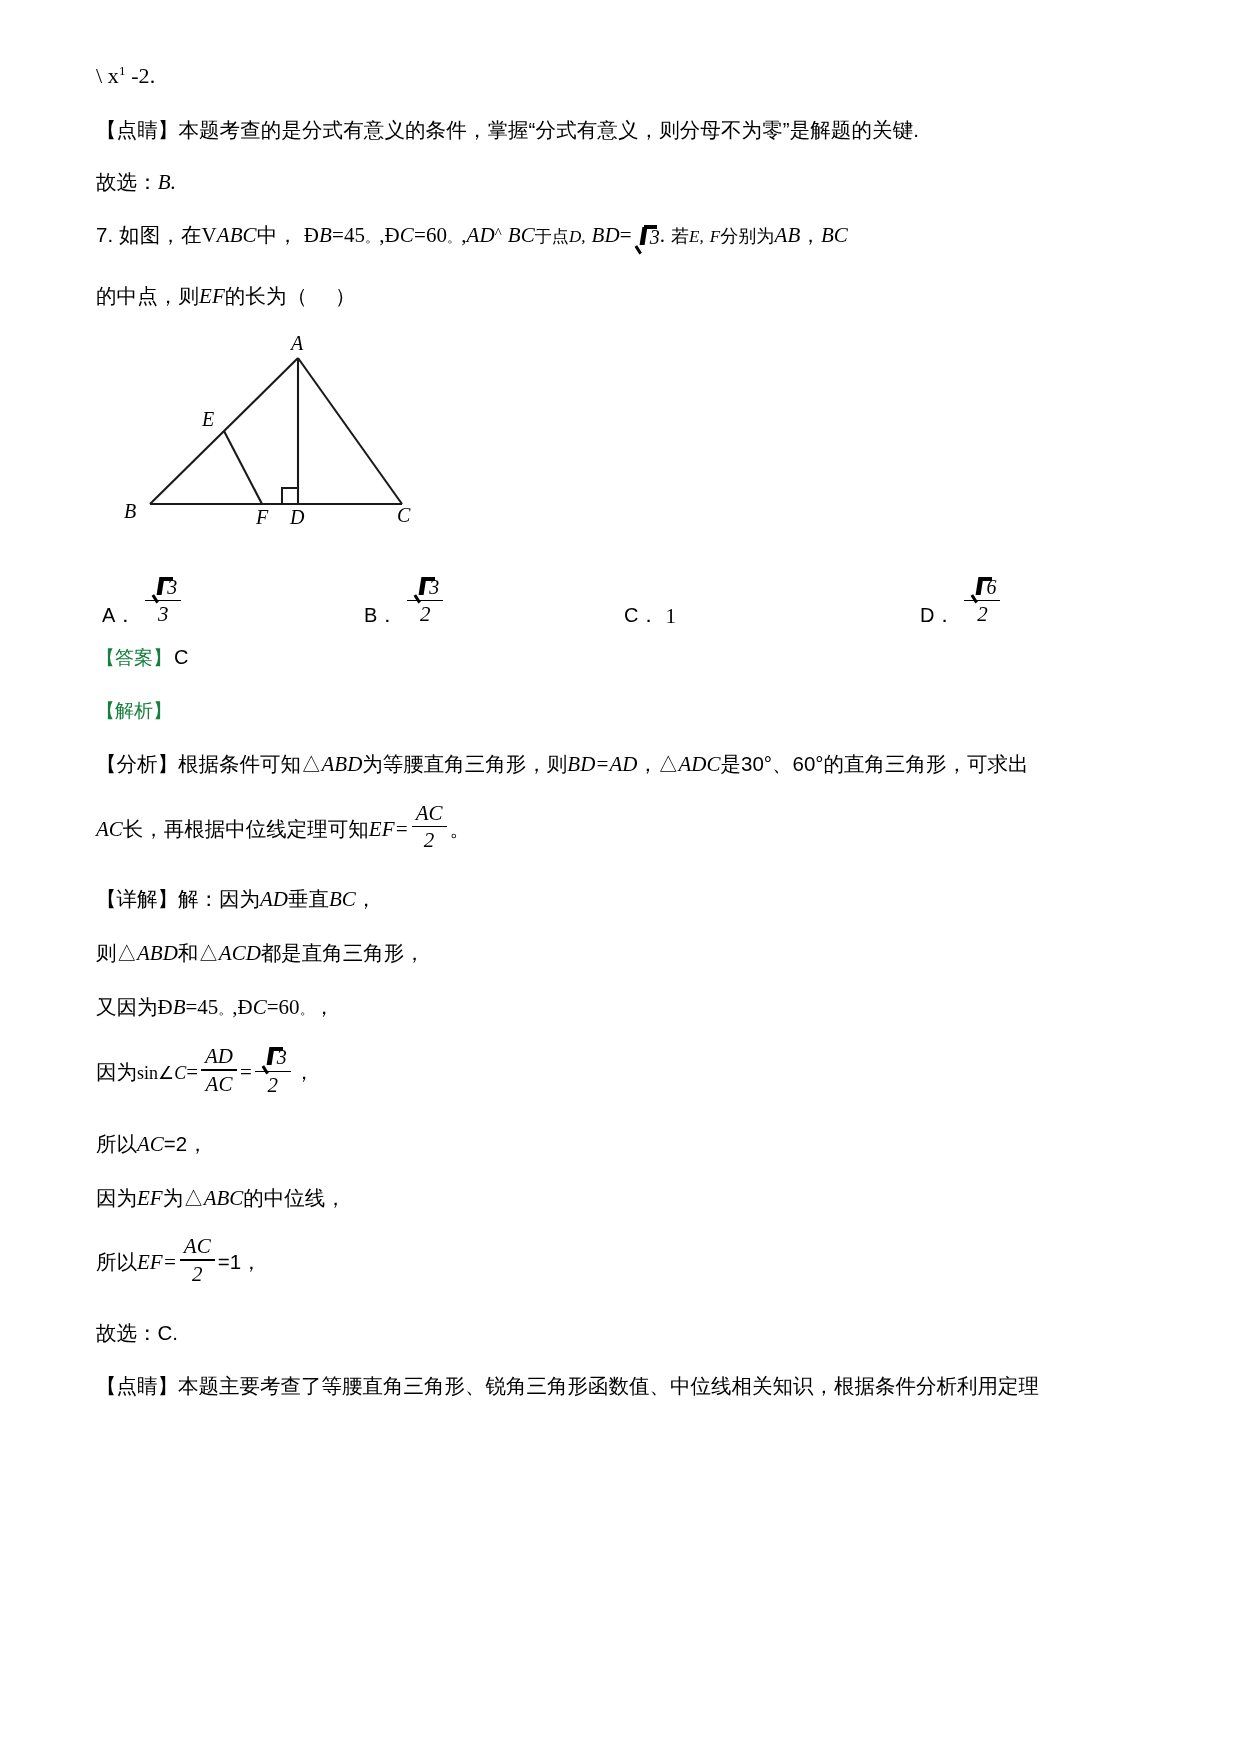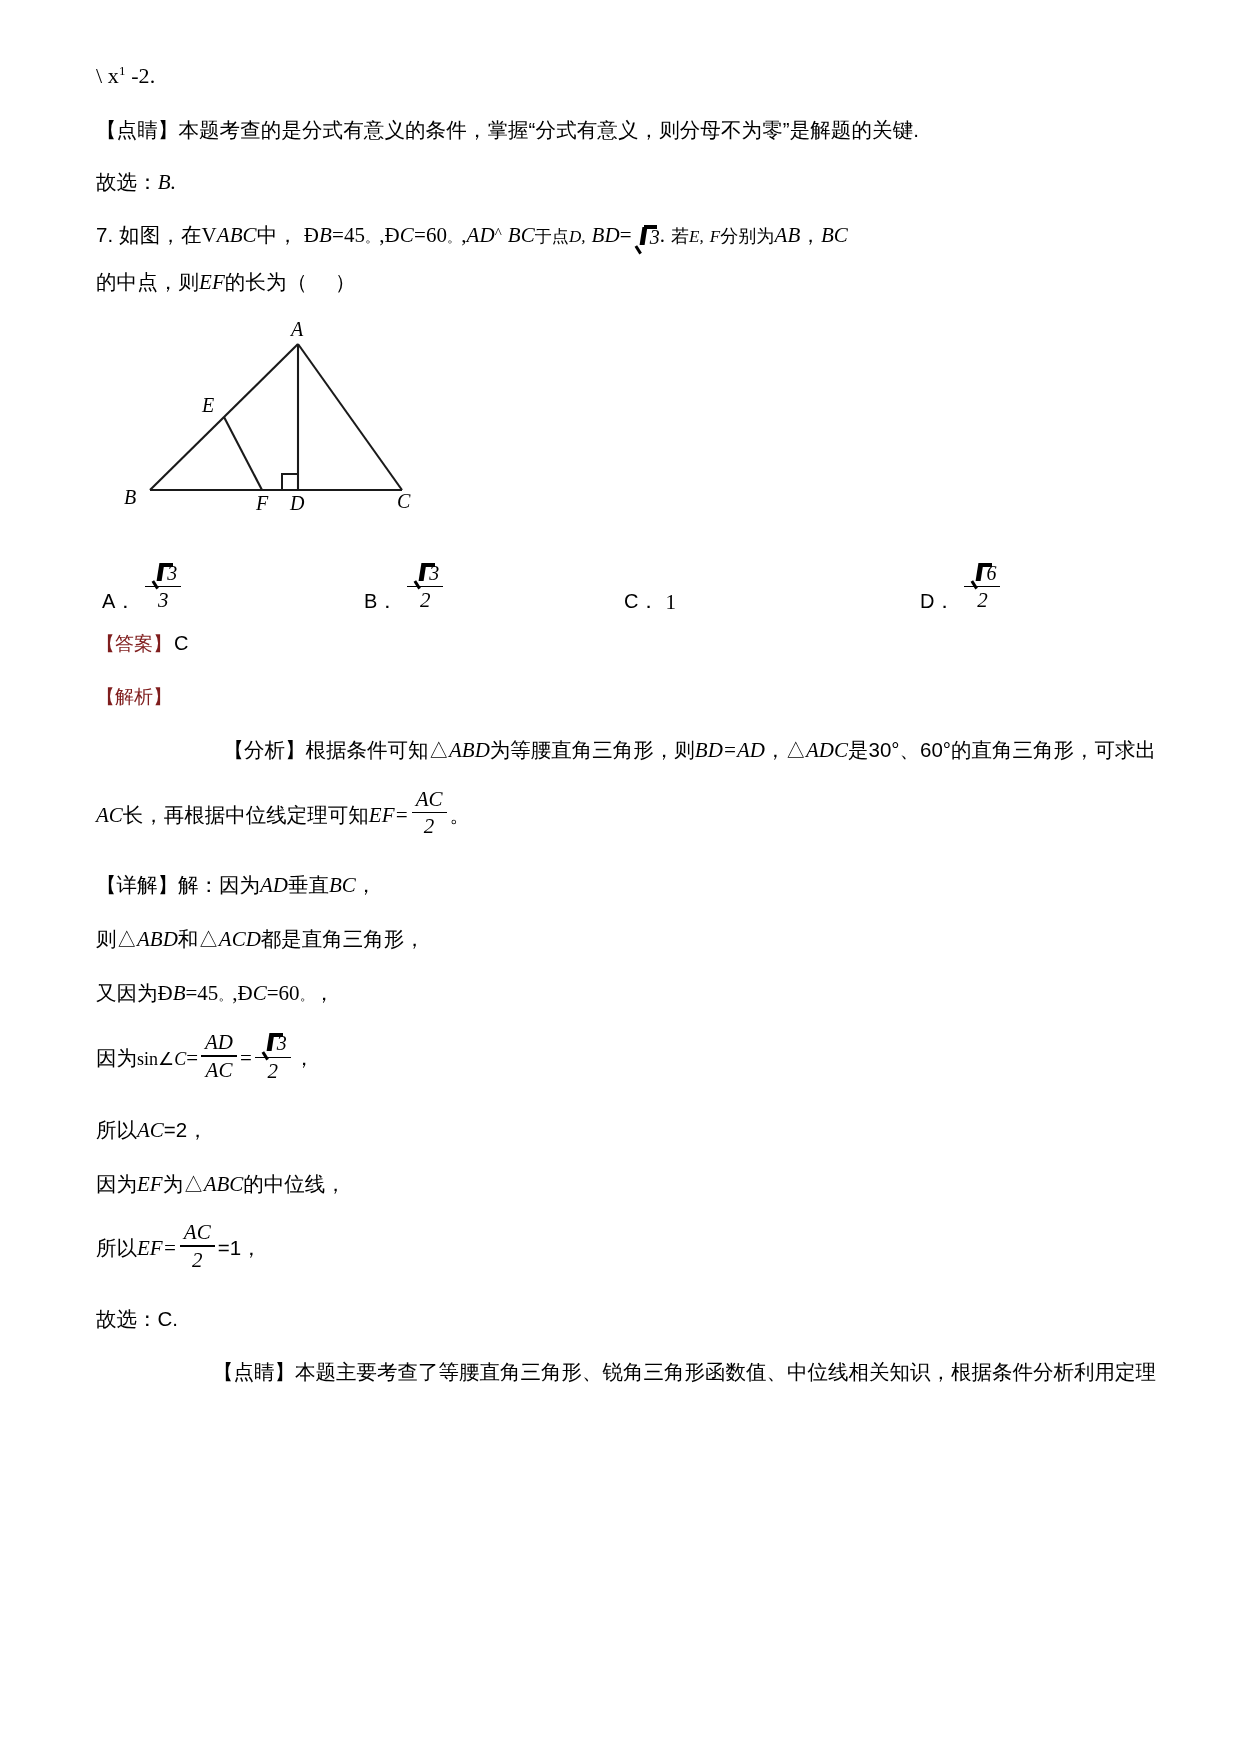--- a/index.html
+++ b/index.html
@@ -48,21 +48,21 @@
     font-style: normal;
     font-size: 21px;
   }
   .small-mi {
     font-family: "Liberation Serif", serif;
     font-style: italic;
     font-size: 17px;
   }
   .tiny { font-size: 14px; }
   .sup { font-size: 13px; vertical-align: super; }
-  .blue { color: #7f1d1d; }
+  .blue { color: #15803d; }
 
   
   .frag {
     font-family: "Liberation Serif", serif;
     font-size: 22px;
   }
   .frag .bs { font-style: normal; }
 
   
   .rad {
@@ -136,21 +136,21 @@
     display: block;
     padding: 1px 4px 0 4px;
     line-height: 1.1;
     font-family: "Liberation Serif", serif;
     font-style: italic;
     font-size: 21px;
   }
 
   
   .q7 { margin-bottom: 6px; }
-  .q7 .l1 { margin-bottom: 18px; }
+  .q7 .l1 { margin-bottom: 32px; }
   .q7 .l2 { }
 
   
   .figure {
     position: relative;
     width: 420px;
     height: 215px;
     margin: 12px 0 6px 14px;
   }
   .figure svg { display: block; }
@@ -177,21 +177,20 @@
 
   
   .ansline { margin-bottom: 27px; font-size: 20px; }
   .ansline .blue { font-size: 19px; }
   .ansline .val { font-family: "Liberation Sans", sans-serif; font-size: 20px; margin-left: 2px; }
 
   .para {
     font-size: 20.5px;
     line-height: 1.3;
     margin-bottom: 26px;
-    text-align: right;
   }
   .step { font-size: 20.5px; margin-bottom: 26px; white-space: nowrap; }
   .step.tallrow { margin-bottom: 30px; }
 
   .nowrapline { white-space: nowrap; }
 </style>
 </head>
 <body>
 
 <div class="page">

